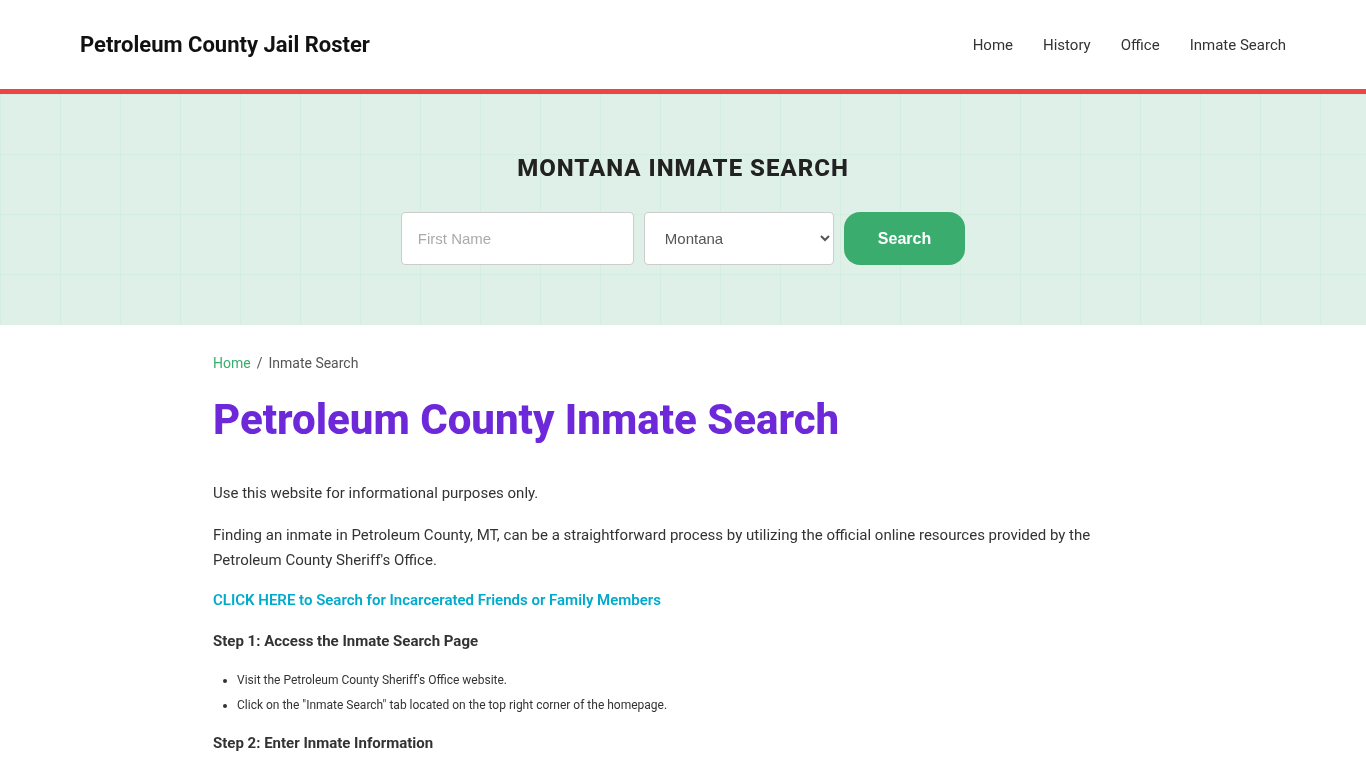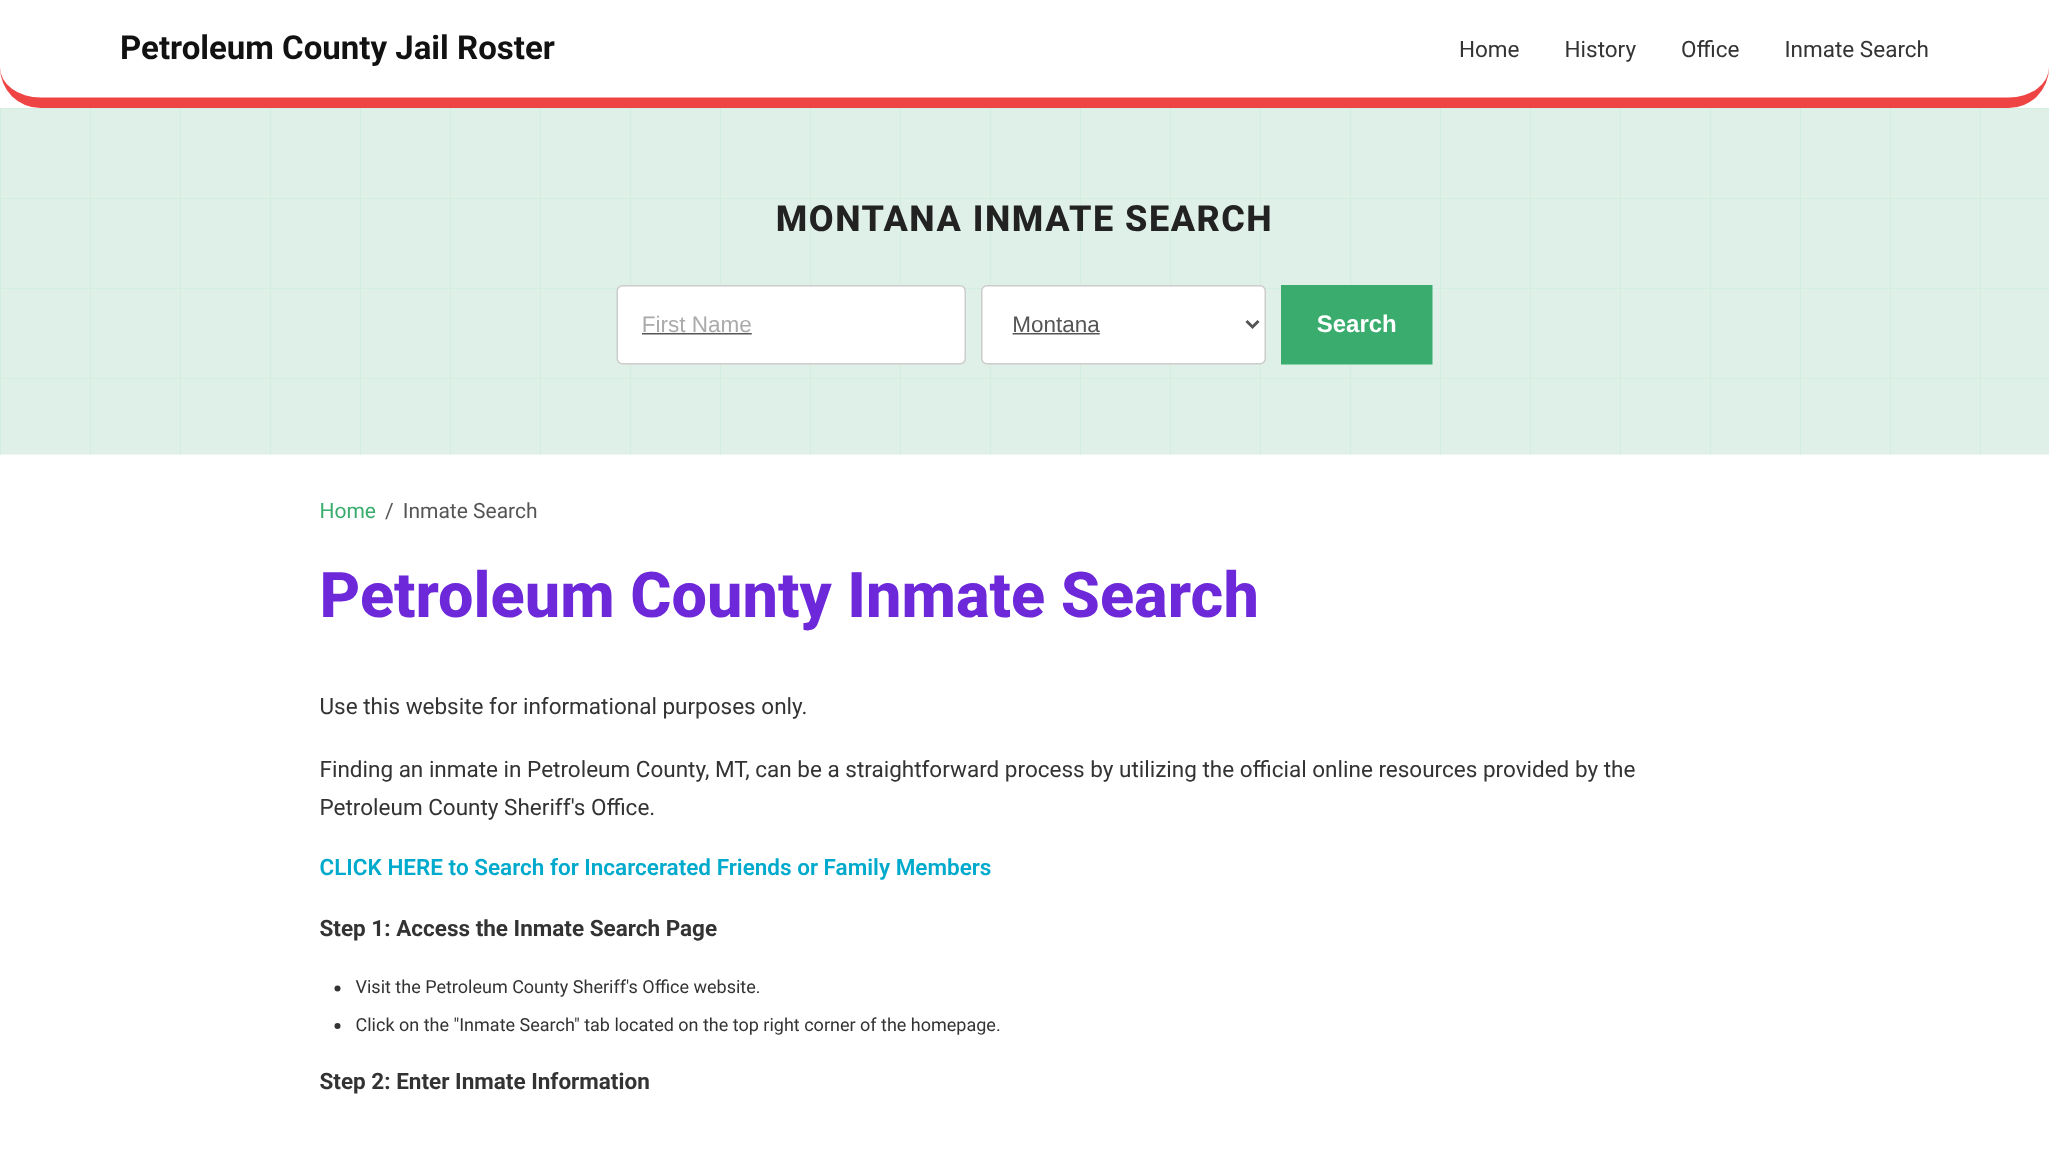--- a/index.html
+++ b/index.html
@@ -11,24 +11,23 @@
       font-family: -apple-system, BlinkMacSystemFont, 'Segoe UI', Roboto, sans-serif;
       font-size: 16px;
       color: #333;
       background: #fff;
     }
     
     .header {
       display: flex;
       align-items: center;
       justify-content: space-between;
-      padding: 20px 80px;
-      border-bottom: 7px solid #ef4444;
+      padding: 32px 80px;
+      border-bottom: 5px solid #ef4444;
       background: #fff;
-      border-radius: 27px;
     }
     .site-title {
       font-size: 22px;
       font-weight: 700;
       color: #111;
       text-decoration: none;
     }
     .nav {
       display: flex;
       gap: 30px;
@@ -65,31 +64,30 @@
     }
     .search-form input,
     .search-form select {
       padding: 16px 16px;
       border: 1px solid #ccc;
       border-radius: 4px;
       font-size: 15px;
       min-width: 190px;
       background: #fff;
       color: #555;
-      text-decoration: underline;
     }
     .search-form input::placeholder {
       color: #aaa;
     }
     .search-btn {
-      padding: 12px 24px;
+      padding: 12px 34px;
       background: #3aad6e;
       color: #fff;
       border: none;
-      border-radius: 0;
+      border-radius: 16px;
       font-size: 16px;
       font-weight: 600;
       cursor: pointer;
       min-width: 100px;
     }
     
     .main-content {
       max-width: 1100px;
       margin: 0 auto;
       padding: 30px 80px 60px;

